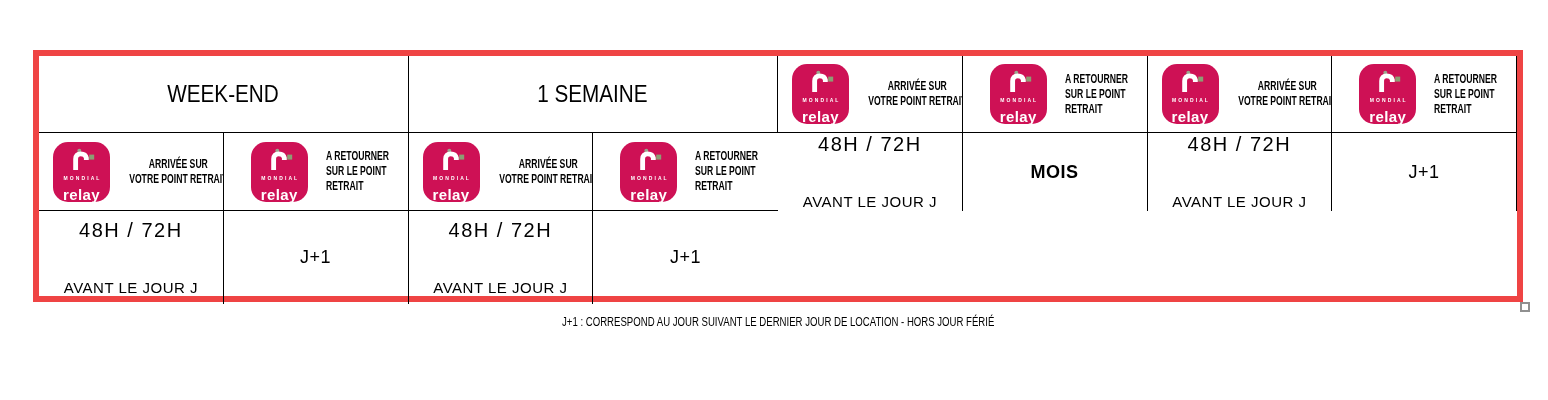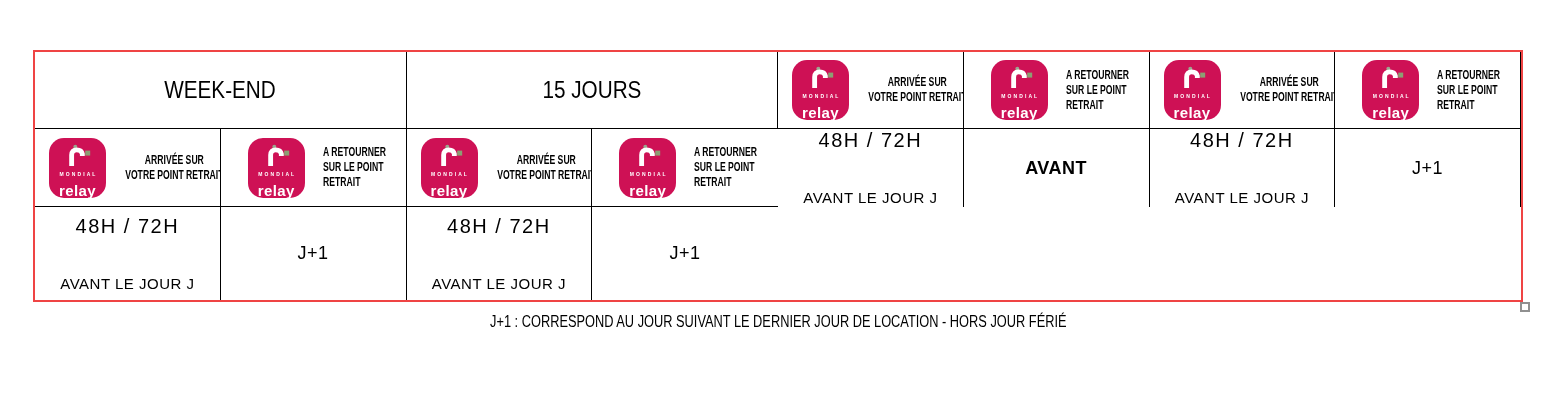--- a/index.html
+++ b/index.html
@@ -6,21 +6,21 @@
   body {
     width:1548px; height:400px; background:#ffffff; position:relative;
     font-family:"Liberation Sans", sans-serif; color:#000;
     overflow:hidden;
   }
 
   
   .rental-table {
     position:absolute; left:33px; top:50px; width:1490px; height:252px;
     box-sizing:border-box; background:#fff;
-    border:2px solid #ef4444;
+    border:6px solid #ef4444;
     display:grid;
     grid-template-columns:repeat(8, 1fr);
     grid-template-rows:77px 78px 93px;
   }
   .cell {
     box-sizing:border-box;
     border-right:1px solid #000;
     border-bottom:1px solid #000;
     display:flex; align-items:center; justify-content:center;
     overflow:hidden;
@@ -55,21 +55,21 @@
 
   .val { flex-direction:column; text-align:center; border-bottom:none; }
   .v-main { font-size:20px; letter-spacing:1.5px; line-height:1.15; }
   .v-sub  { font-size:15px; letter-spacing:0.5px; line-height:1.15;margin-top:37px; }
   .v-day  { font-size:18px; letter-spacing:0.5px; }
   .v-day.bold { font-weight:bold; }
 
   
   .footnote {
     position:absolute; left:33px; top:312px; width:1490px;
-    text-align:center; font-size:16px; line-height:20px;
+    text-align:center; font-size:12px; line-height:20px;
   }
   .cond-note { display:inline-block; transform:scaleX(0.8); white-space:nowrap; }
 
   
   .handle {
     position:absolute; left:1520px; top:302px; width:10px; height:10px;
     background:#fff; border:2px solid #909090; box-sizing:border-box;
   }
 </style>
 </head>
@@ -82,21 +82,21 @@
     <rect x="32.5" y="9" width="6.8" height="6.8" fill="#8c9e73"></rect>
   </symbol>
 </svg>
 
 <div class="rental-table">
 
   <div class="cell head">
     <span class="cond-head">WEEK-END</span>
   </div>
   <div class="cell head">
-    <span class="cond-head">15 JOURS</span>
+    <span class="cond-head">1 SEMAINE</span>
   </div>
 
   <div class="cell info arrival">
     <div class="mr-logo">
       <svg class="mr-glyph">
           <use href="#mr-glyph"></use>
         </svg>
       <div class="mr-top">MONDIAL</div>
       <div class="mr-bot">relay</div>
     </div>
@@ -202,21 +202,21 @@
       <div>SUR LE POINT</div>
       <div>RETRAIT</div>
     </div>
   </div>
 
   <div class="cell val">
     <div class="v-main">48H / 72H</div>
     <div class="v-sub">AVANT LE JOUR J</div>
   </div>
   <div class="cell val">
-    <div class="v-day bold">AVANT</div>
+    <div class="v-day bold">MOIS</div>
   </div>
   <div class="cell val">
     <div class="v-main">48H / 72H</div>
     <div class="v-sub">AVANT LE JOUR J</div>
   </div>
   <div class="cell val">
     <div class="v-day">J+1</div>
   </div>
   <div class="cell val">
     <div class="v-main">48H / 72H</div>

